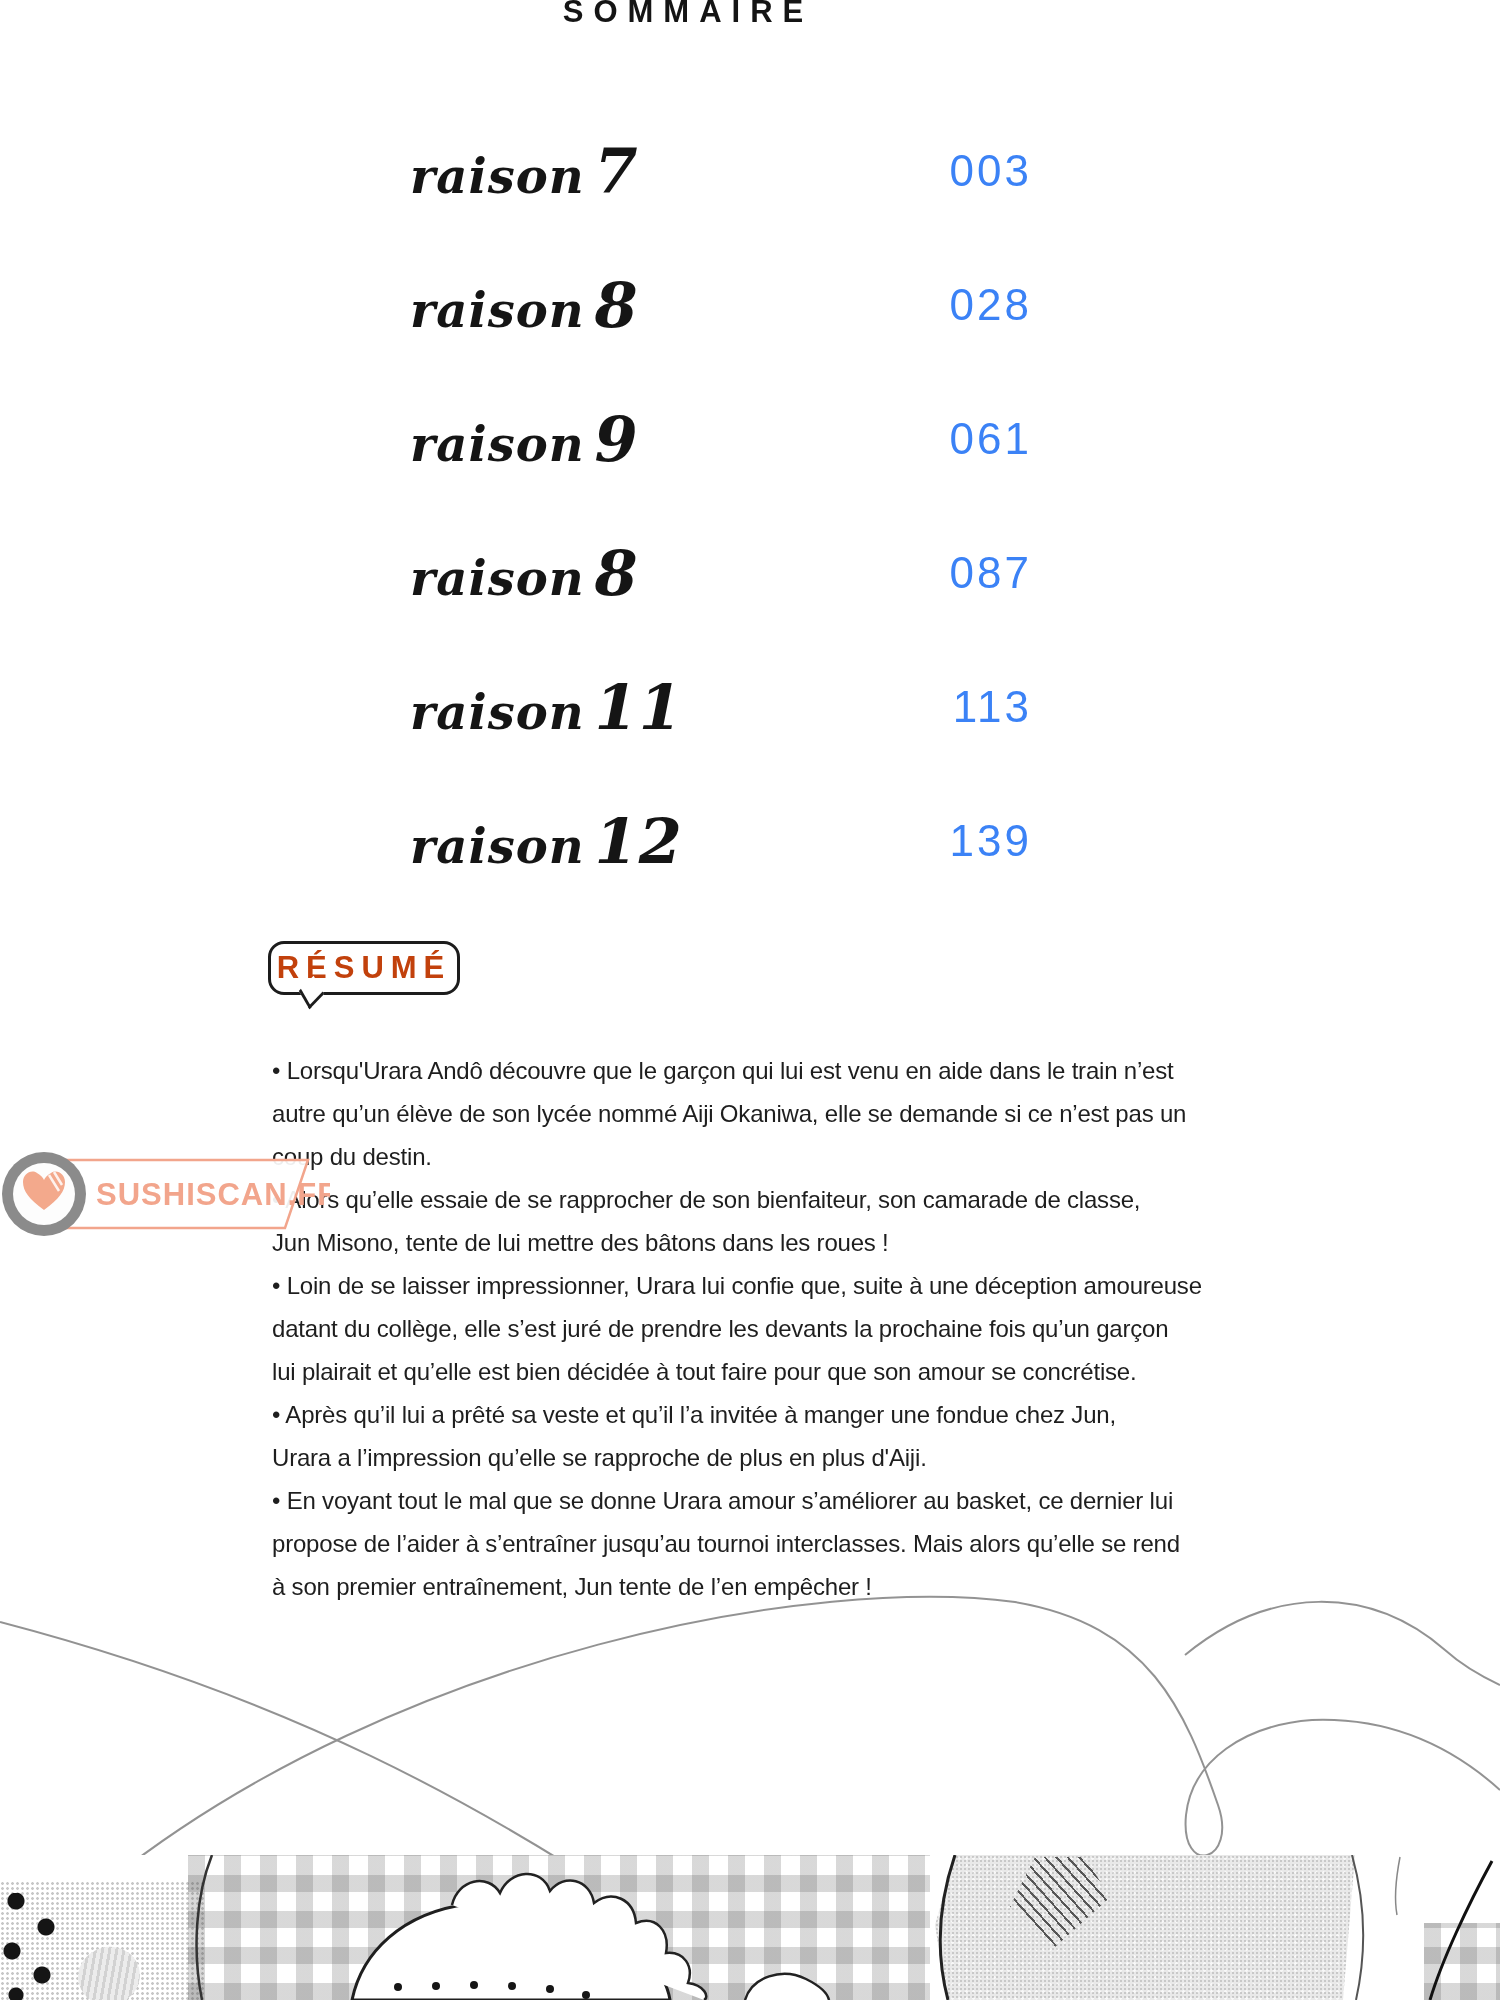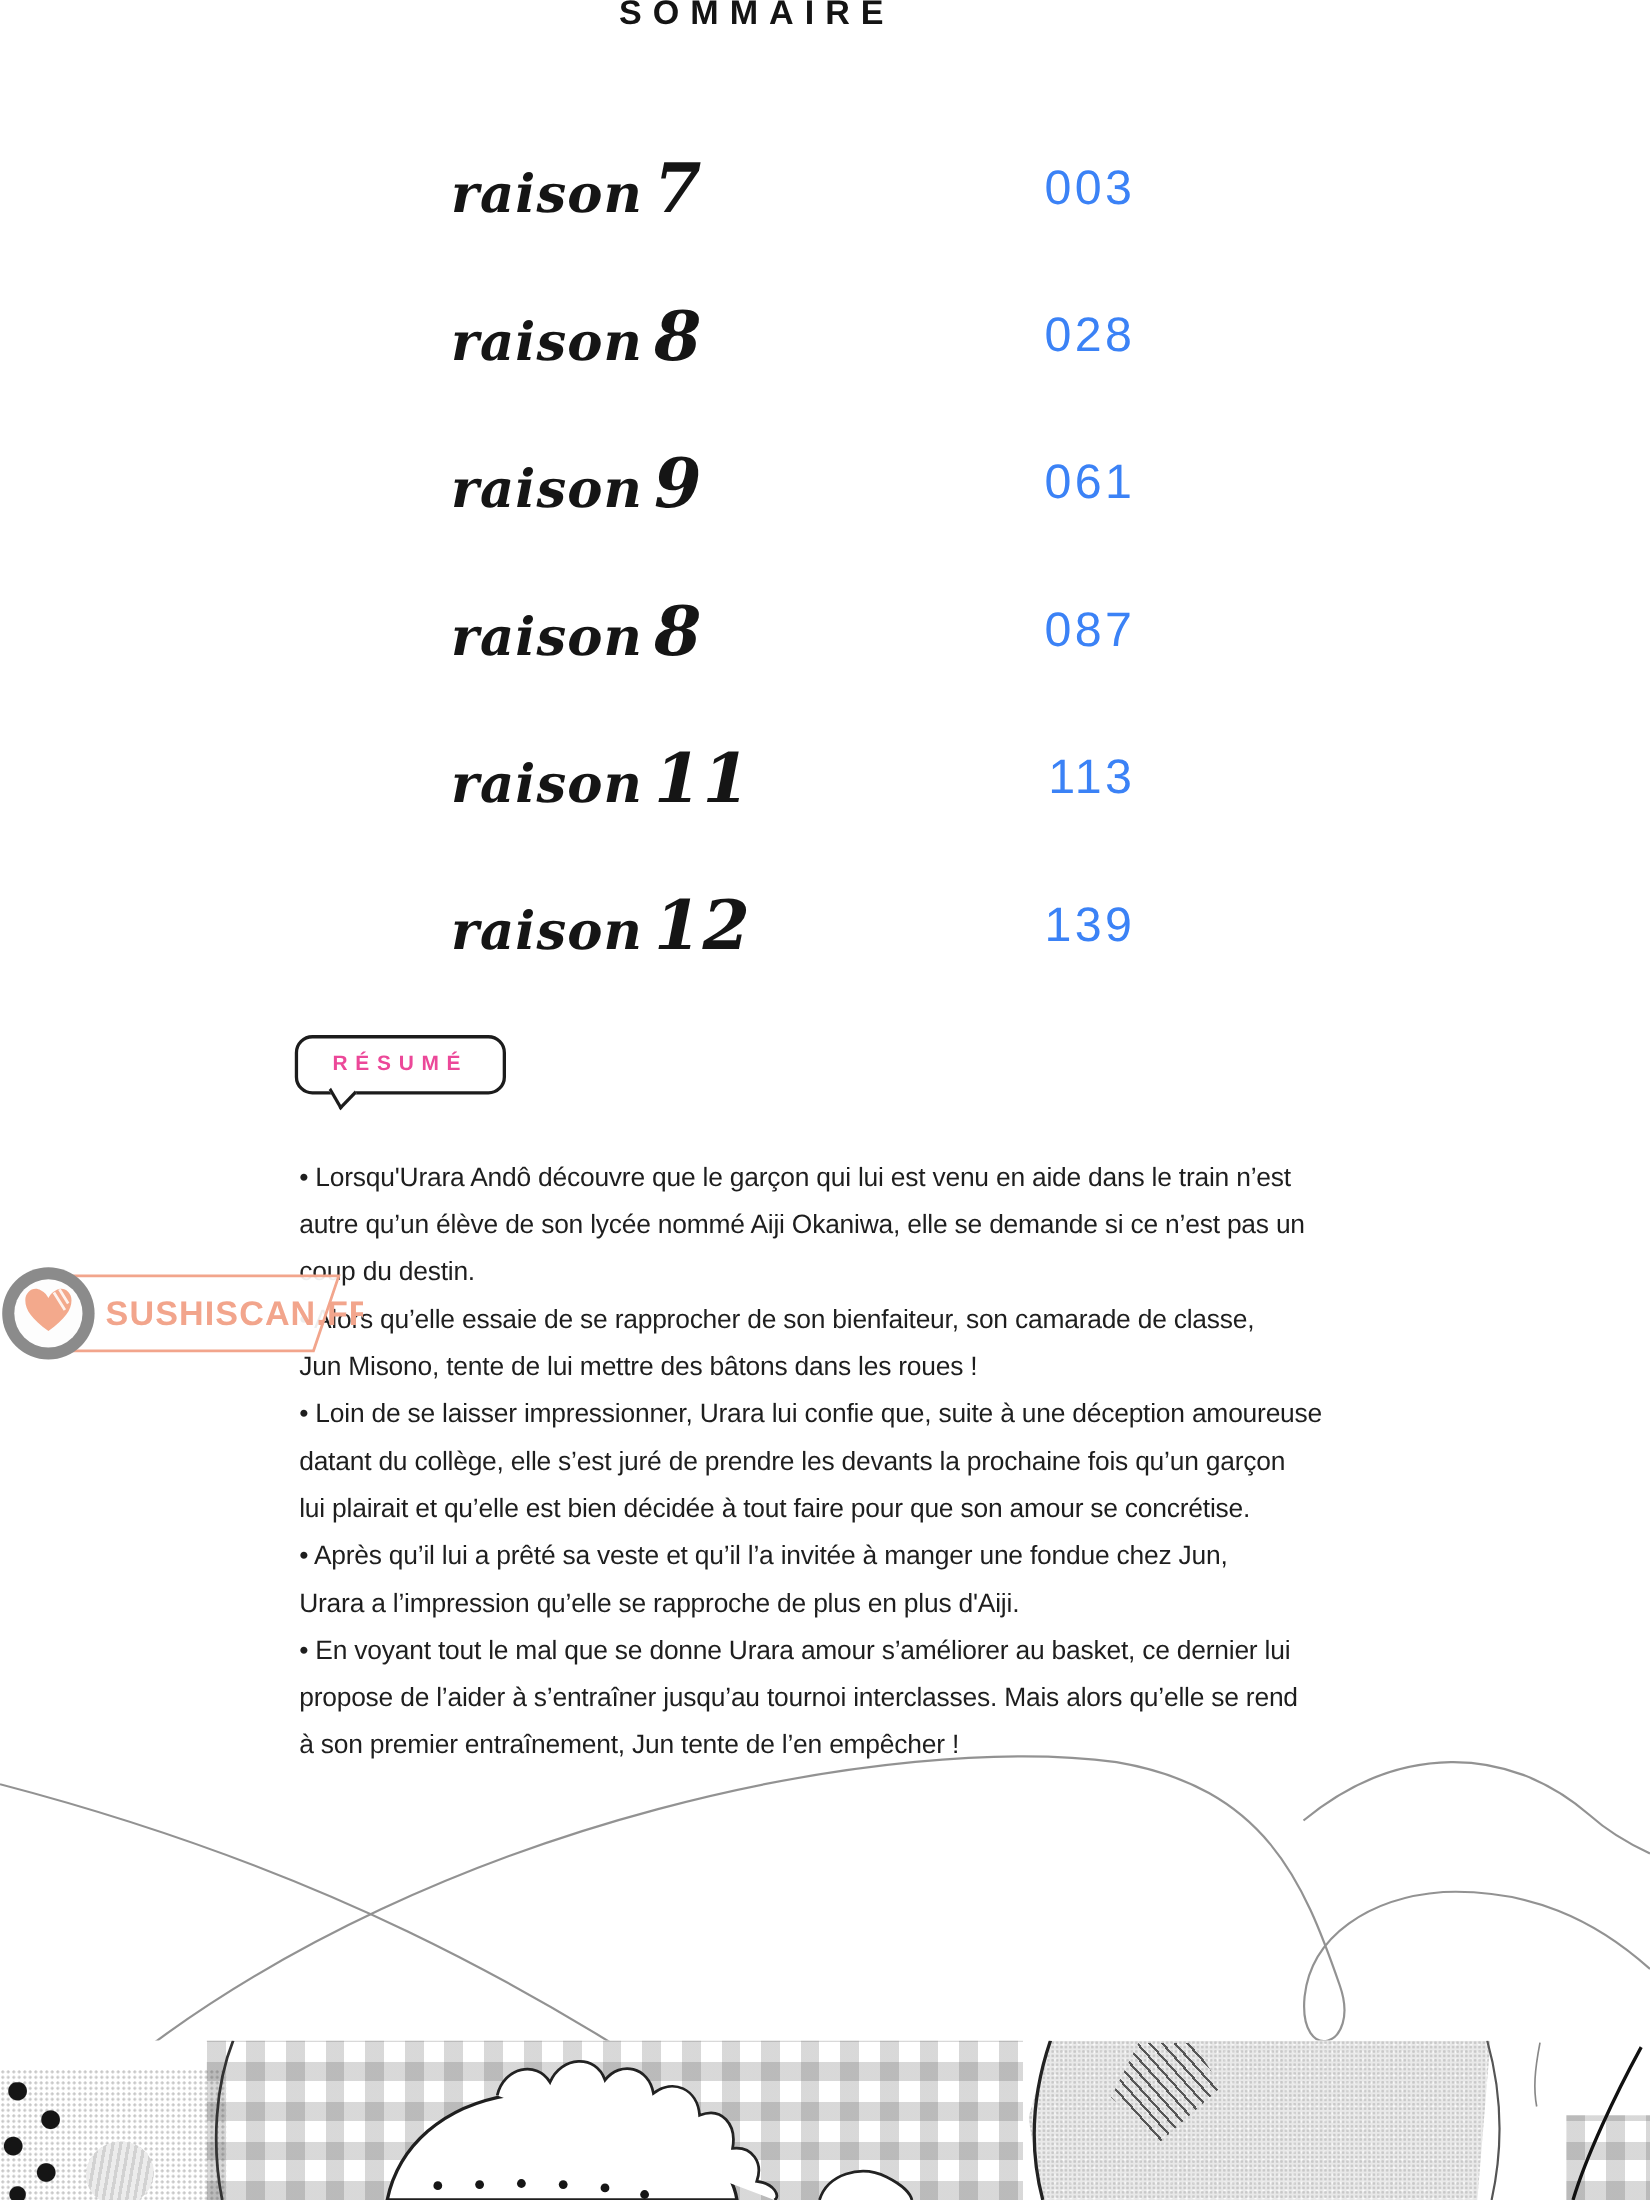--- a/index.html
+++ b/index.html
@@ -24,21 +24,21 @@
   .toc-label .chap-num{font-size:62px;margin-left:10px;}
   .toc-gap{width:72px;}
   .toc-page{
     width:150px;text-align:right;font-size:44px;letter-spacing:3px;color:#3b82f6;
   }
   
   .resume-badge{
     position:absolute;left:268px;top:941px;width:192px;height:54px;box-sizing:border-box;
     border:3px solid #1c1c1c;border-radius:16px;background:#fff;
     display:flex;align-items:center;justify-content:center;
-    font-size:19px;font-weight:bold;letter-spacing:7px;color:#ec4899;z-index:3;
+    font-size:31px;font-weight:bold;letter-spacing:7px;color:#c2410c;z-index:3;
   }
   .resume-tail{
     position:absolute;left:30px;bottom:-11px;width:18px;height:18px;background:#fff;
     border-right:3px solid #1c1c1c;border-bottom:3px solid #1c1c1c;
     transform:rotate(52deg) skew(8deg,8deg);
   }
   
   .resume-text{
     position:absolute;left:272px;top:1049px;z-index:2;
     font-size:24px;line-height:43px;letter-spacing:-0.2px;color:#1e1e1e;white-space:nowrap;

